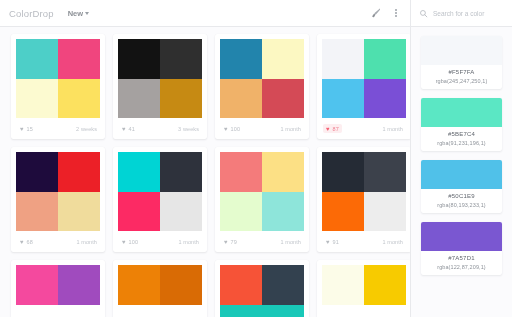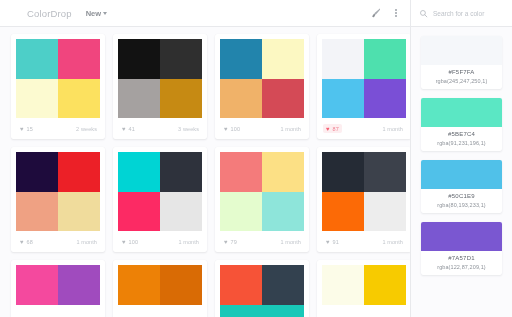--- a/index.html
+++ b/index.html
@@ -16,21 +16,21 @@
   .app { width: 512px; height: 317px; display: flex; flex-direction: column; background: #fbfbfd; }
 
   
   .header {
     height: 27px; min-height: 27px;
     background: #ffffff;
     border-bottom: 1px solid #e8e9ec;
     display: flex; align-items: stretch;
     position: relative;
   }
-  .header-left { display: flex; align-items: center; padding-left: 27px; gap: 14px; flex: 0 0 auto; }
+  .header-left { display: flex; align-items: center; padding-left: 9px; gap: 14px; flex: 0 0 auto; }
   .brand {
     font-size: 9.5px; color: #b9bcc2; letter-spacing: .15px; font-weight: 400; white-space: nowrap;
   }
   .new-menu {
     display: flex; align-items: center; gap: 2px; cursor: pointer;
     font-size: 7.5px; color: #8d9197; font-weight: 600; white-space: nowrap;
   }
   .caret { width: 0; height: 0; border-left: 2.5px solid transparent; border-right: 2.5px solid transparent; border-top: 3px solid #9aa0a6; display: inline-block; margin-top: 1px; }
 
   .header-spacer { flex: 1 1 auto; }

